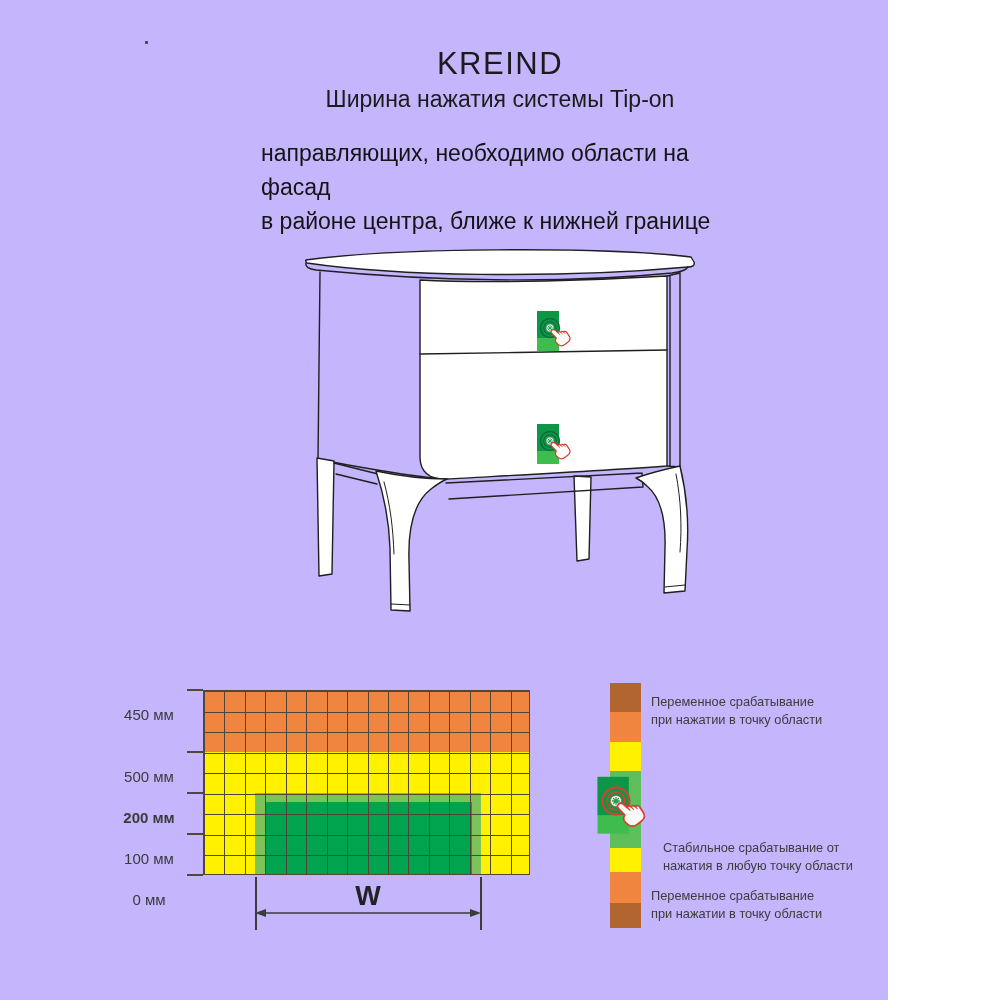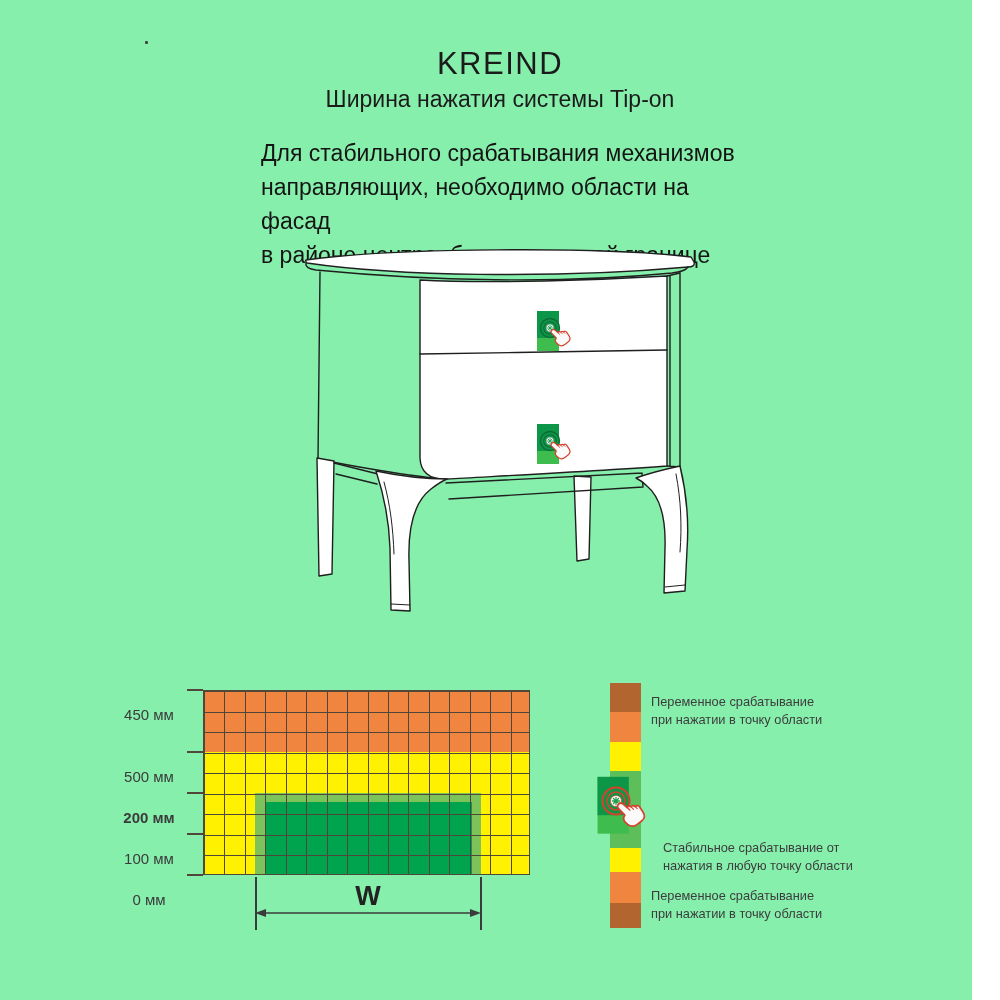--- a/index.html
+++ b/index.html
@@ -1,16 +1,16 @@
 <!DOCTYPE html>
 <html><head>
 <meta charset="utf-8">
 <style>
   html,body{margin:0;padding:0;background:#ffffff;}
-  #page{position:relative;width:972px;height:1000px;background:#86efac;overflow:hidden;
+  #page{position:relative;width:888px;height:1000px;background:#c4b5fd;overflow:hidden;
         font-family:"Liberation Sans",sans-serif;color:#1c1c1c;}
   .abs{position:absolute;}
   
   #dot{left:145px;top:41px;width:3px;height:3px;background:#444;border-radius:1px;}
   #brand{left:0;top:46px;width:1000px;text-align:center;font-size:31px;letter-spacing:1.5px;color:#1b1b1b;}
   #subtitle{left:0;top:86px;width:1000px;text-align:center;font-size:23px;color:#1b1b1b;}
   #intro{left:261px;top:136px;width:500px;font-size:23px;line-height:34px;color:#141414;}
   
   #scene{left:0;top:0;width:1000px;height:1000px;z-index:5;pointer-events:none;}
   
@@ -46,21 +46,20 @@
 </head>
 <body>
 
 <div id="page">
 
   <div class="abs" id="dot"></div>
   <div class="abs" id="brand">KREIND</div>
   <div class="abs" id="subtitle">Ширина нажатия системы Tip-on</div>
 
   <div class="abs" id="intro">
-    <div>Для стабильного срабатывания механизмов</div>
     <div>направляющих, необходимо области на фасад</div>
     <div>в районе центра, ближе к нижней границе</div>
   </div>
 
   <svg class="abs" id="scene" viewBox="0 0 1000 1000" xmlns="http://www.w3.org/2000/svg">
     <defs>
       <g id="pp">
         <rect x="-13" y="-17" width="22" height="40" fill="#3FBC4E"></rect>
         <rect x="-13" y="-17" width="22" height="27" fill="#0E9648"></rect>
         <circle r="9.5" fill="none" stroke="currentColor" stroke-width="1.4"></circle>

